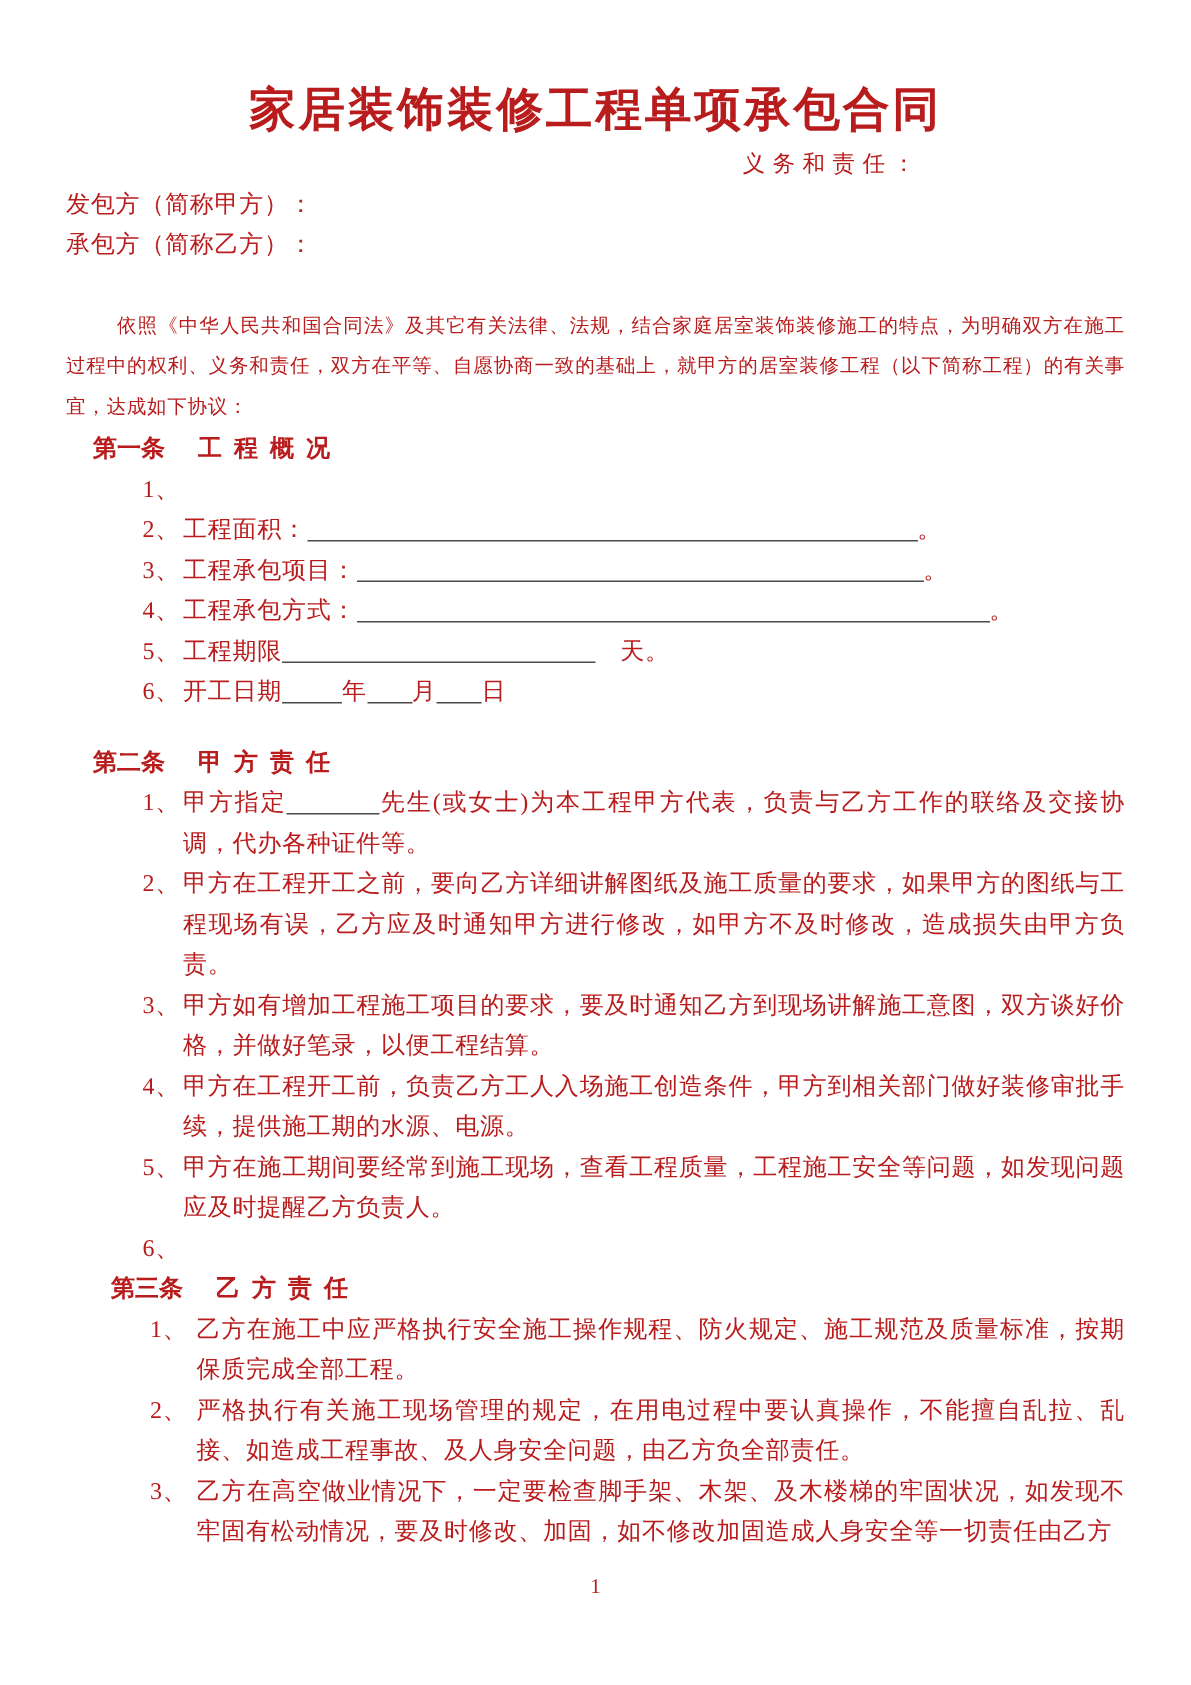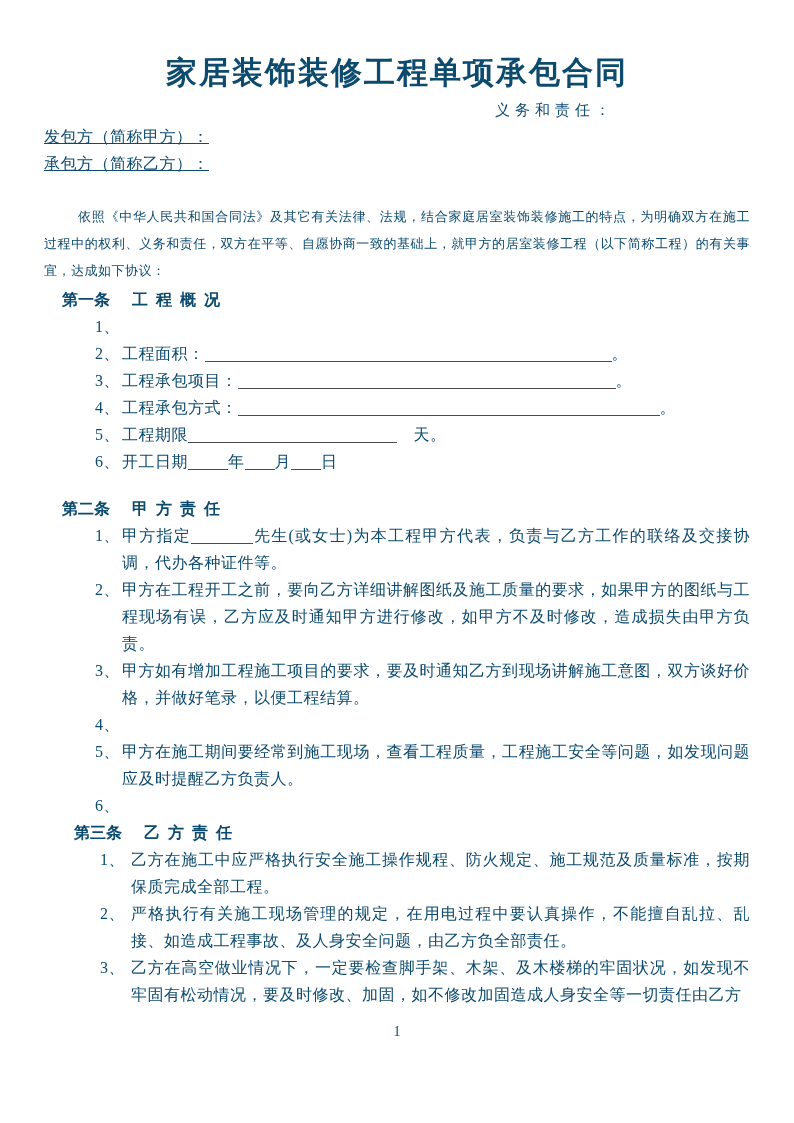--- a/index.html
+++ b/index.html
@@ -8,21 +8,21 @@
     background: #ffffff;
   }
   .page {
     position: relative;
     width: 794px;
     height: 1123px;
     background: #ffffff;
     box-sizing: border-box;
     padding: 54px 44px 0 44px;
     font-family: "Liberation Serif", "DejaVu Serif", serif;
-    color: #0c4a6e;
+    color: #b91c1c;
     overflow: hidden;
   }
   .doc-title {
     margin: 0;
     font-size: 31px;
     font-weight: bold;
     text-align: center;
     letter-spacing: 2px;
     line-height: 38px;
     white-space: nowrap;
@@ -31,21 +31,21 @@
     margin: 7px 0 0 451px;
     font-size: 15px;
     letter-spacing: 5px;
     line-height: 22px;
   }
   .party-line {
     font-size: 16px;
     line-height: 27px;
     letter-spacing: 0.5px;
   }
-  .party-block { margin-top: 2px; text-decoration: underline; }
+  .party-block { margin-top: 2px; }
   .preamble {
     margin: 26px 0 0 0;
     font-size: 13px;
     line-height: 27px;
     letter-spacing: 0.5px;
     text-align: justify;
     text-indent: 34px;
   }
   .section { margin: 0; }
   .section-heading {
@@ -142,20 +142,21 @@
         <div class="item">
           <span class="no">2、</span>
           <span class="body"><span>甲方在工程开工之前，要向乙方详细讲解图纸及施工质量的要求，如果甲方的图纸与工程现场有误，乙方应及时通知甲方进行修改，如甲方不及时修改，造成损失由甲方负责。</span></span>
         </div>
         <div class="item">
           <span class="no">3、</span>
           <span class="body"><span>甲方如有增加工程施工项目的要求，要及时通知乙方到现场讲解施工意图，双方谈好价格，并做好笔录，以便工程结算。</span></span>
         </div>
         <div class="item">
           <span class="no">4、</span>
+          <span class="body"><span>甲方在工程开工前，负责乙方工人入场施工创造条件，甲方到相关部门做好装修审批手续，提供施工期的水源、电源。</span></span>
         </div>
         <div class="item">
           <span class="no">5、</span>
           <span class="body"><span>甲方在施工期间要经常到施工现场，查看工程质量，工程施工安全等问题，如发现问题应及时提醒乙方负责人。</span></span>
         </div>
         <div class="item">
           <span class="no">6、</span>
         </div>
       </section>
       <section class="section indented">

